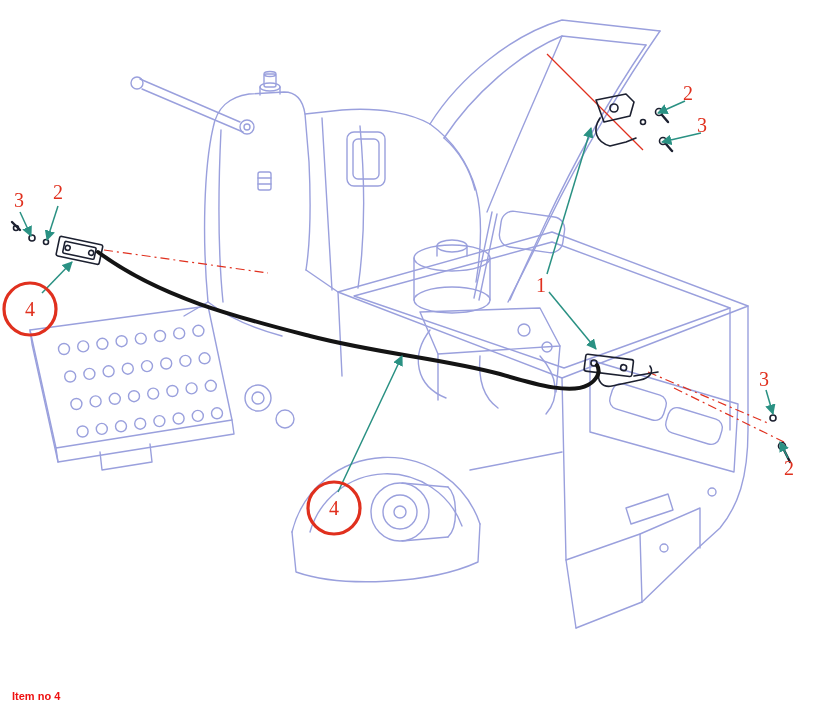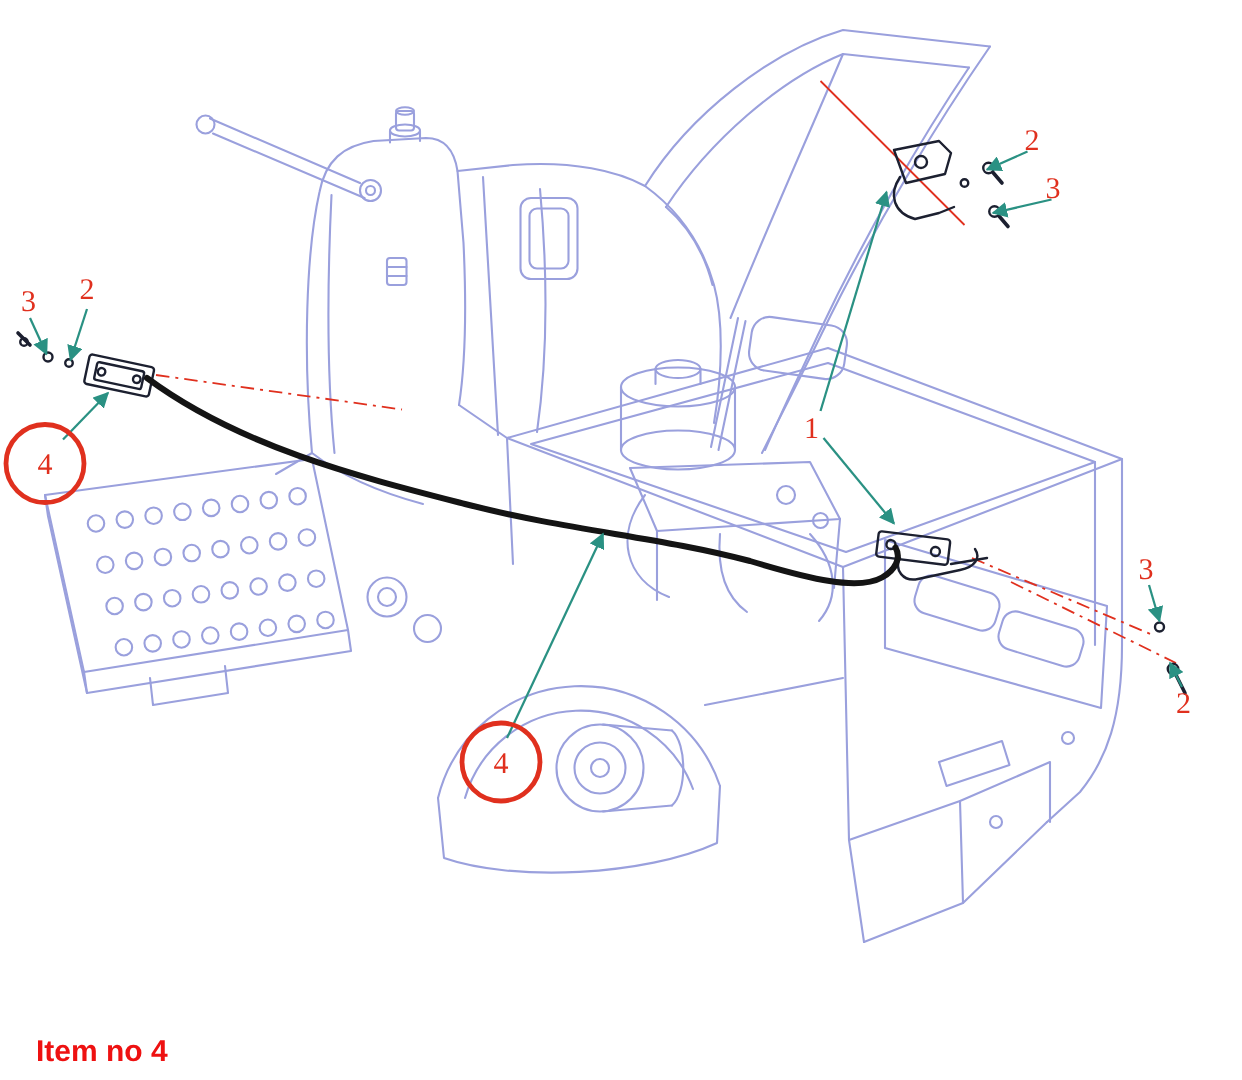--- a/index.html
+++ b/index.html
@@ -16,21 +16,21 @@
   
   .cable{stroke:var(--cable,#141414);stroke-width:4;fill:none;stroke-linecap:round;}
   
   .lead{stroke:var(--leader,#2a9183);stroke-width:1.5;fill:none;}
   #arrw path{fill:var(--leader,#2a9183);stroke:none;}
   
   .ann{stroke:var(--annotation,#e0301e);stroke-width:1.2;fill:none;stroke-dasharray:9 4 2 4;}
   .ann-solid{stroke:var(--annotation,#e0301e);stroke-width:1.2;fill:none;}
   .ann-circle{stroke:var(--annotation,#e0301e);stroke-width:3.2;fill:none;}
   text.callout{font:20px "Liberation Serif",serif;fill:var(--annotation,#e0301e);}
-  .caption{position:absolute;left:24px;top:690px;font-weight:bold;font-size:20px;
+  .caption{position:absolute;left:12px;top:690px;font-weight:bold;font-size:11px;
            color:var(--caption,#ee1111);}
 </style>
 </head>
 <body>
 
 <div class="stage">
 <svg viewBox="0 0 828 720" width="828" height="720">
   <defs>
     <marker id="arrw" viewBox="0 0 10 10" refX="9" refY="5" markerWidth="7" markerHeight="7" orient="auto">
       <path d="M0,0 L10,5 L0,10 Z"></path>

